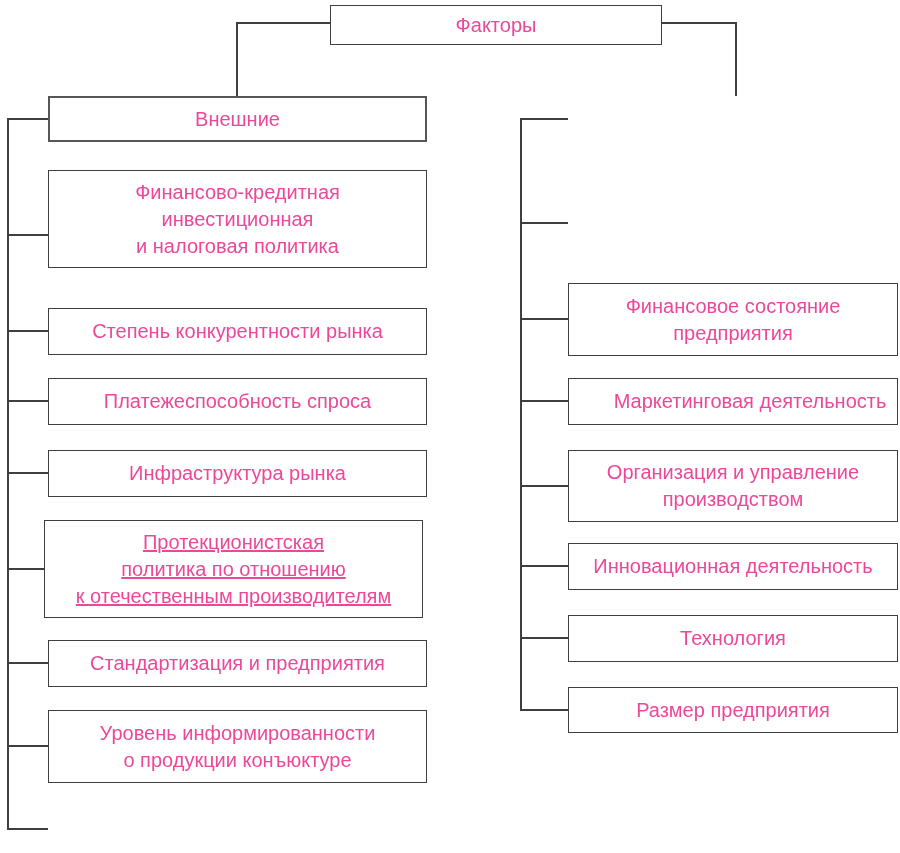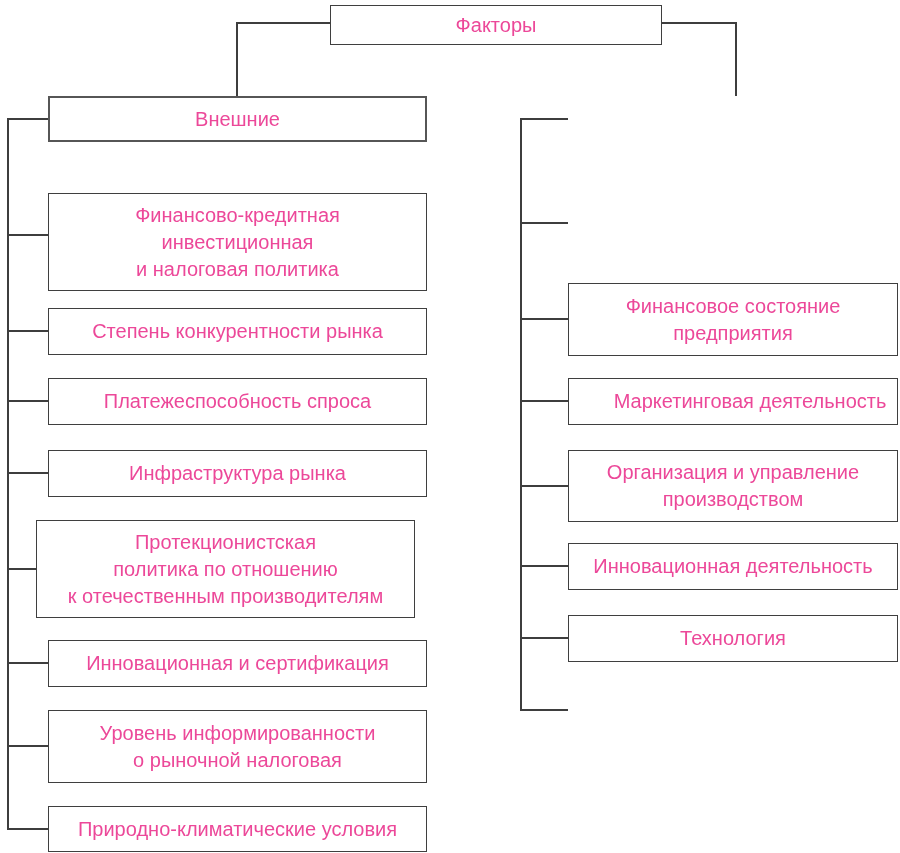--- a/index.html
+++ b/index.html
@@ -20,25 +20,25 @@
   .hline,.vline{position:absolute;background:#3e3e3e;z-index:1;}
   .hline{height:2px;}
   .vline{width:2px;}
 
   
   .b-title{left:330px;top:5px;width:332px;height:40px;}
   .b-lh{left:48px;top:96px;width:379px;height:46px;}
   .b-rh{left:568px;top:96px;width:330px;height:46px;}
 
   
-  .b-l0{left:48px;top:193px;width:379px;height:98px;}
+  .b-l0{left:48px;top:170px;width:379px;height:98px;}
   .b-l1{left:48px;top:308px;width:379px;height:47px;}
   .b-l2{left:48px;top:378px;width:379px;height:47px;}
   .b-l3{left:48px;top:450px;width:379px;height:47px;}
-  .b-l4{left:36px;top:520px;width:379px;height:98px;}
+  .b-l4{left:44px;top:520px;width:379px;height:98px;text-decoration:underline;}
   .b-l5{left:48px;top:640px;width:379px;height:47px;}
   .b-l6{left:48px;top:710px;width:379px;height:73px;}
   .b-l7{left:48px;top:806px;width:379px;height:46px;}
 
   
   .b-r0{left:568px;top:186px;width:330px;height:74px;}
   .b-r1{left:568px;top:283px;width:330px;height:73px;}
   .b-r2{left:568px;top:378px;width:330px;height:47px;padding-left:34px;}
   .b-r3{left:568px;top:450px;width:330px;height:72px;}
   .b-r4{left:568px;top:543px;width:330px;height:47px;}
@@ -114,26 +114,26 @@
 
   <div class="box b-l0">Финансово-кредитная
 инвестиционная
 и налоговая политика</div>
   <div class="box b-l1">Степень конкурентности рынка</div>
   <div class="box b-l2">Платежеспособность спроса</div>
   <div class="box b-l3">Инфраструктура рынка</div>
   <div class="box b-l4">Протекционистская
 политика по отношению
 к отечественным производителям</div>
-  <div class="box b-l5">Инновационная и сертификация</div>
+  <div class="box b-l5">Стандартизация и предприятия</div>
   <div class="box b-l6">Уровень информированности
-о рыночной налоговая</div>
-  <div class="box b-l7">Природно-климатические условия</div>
+о продукции конъюктуре</div>
 
   <div class="box b-r1">Финансовое состояние
 предприятия</div>
   <div class="box b-r2">Маркетинговая деятельность</div>
   <div class="box b-r3">Организация и управление
 производством</div>
   <div class="box b-r4">Инновационная деятельность</div>
   <div class="box b-r5">Технология</div>
+  <div class="box b-r6">Размер предприятия</div>
 
 </div>
 
 </body></html>

